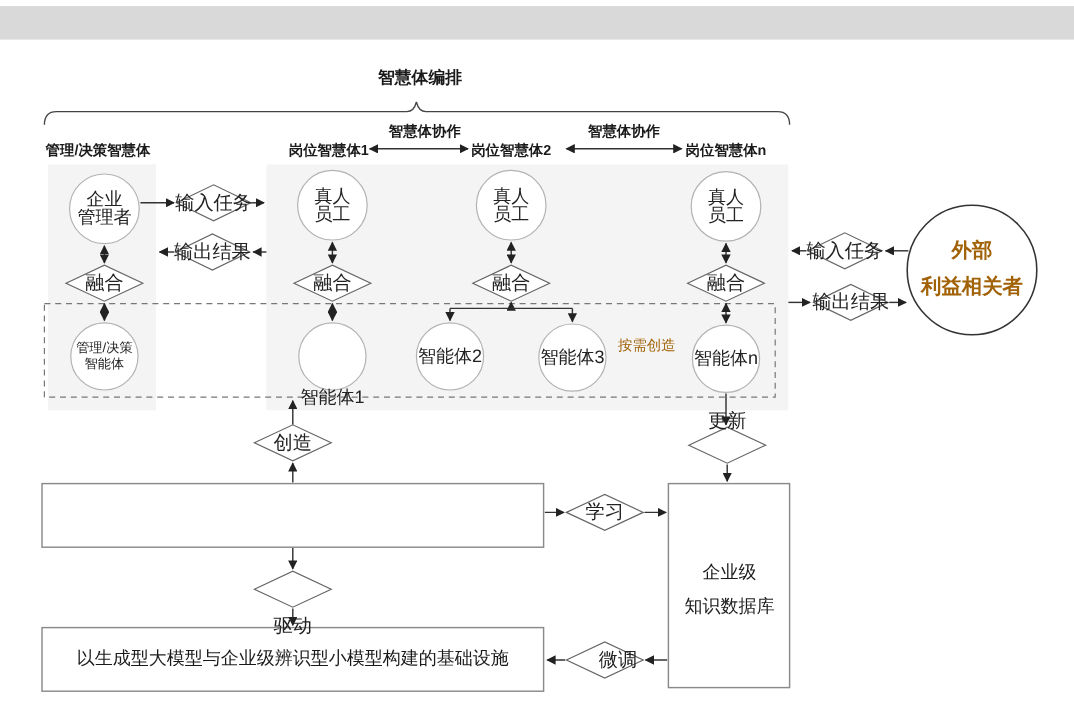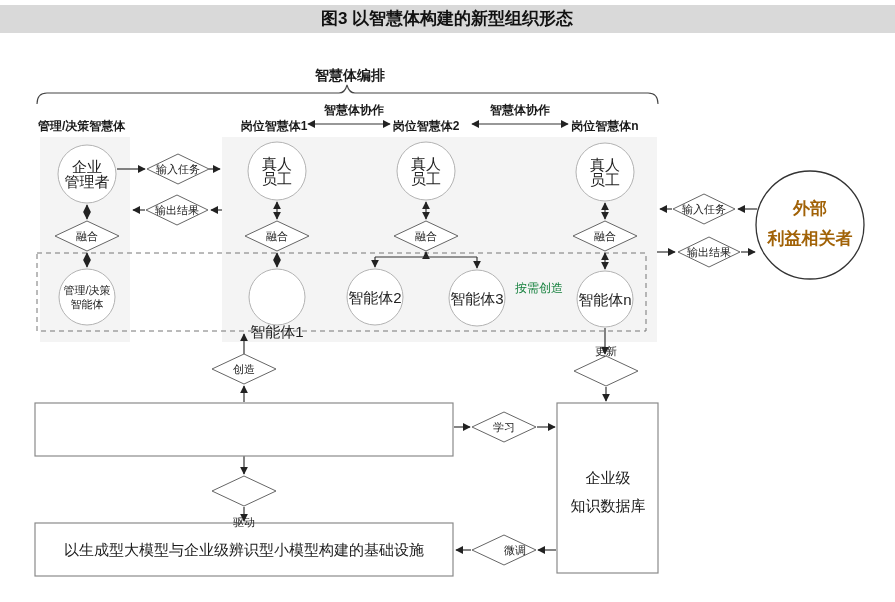--- a/index.html
+++ b/index.html
@@ -15,24 +15,24 @@
   .titlebar{position:absolute;left:0;top:5px;width:895px;height:28px;background:#d9d9d9;}
   .lbl{position:absolute;transform:translate(-50%,-50%);white-space:pre-line;text-align:center;line-height:1.25;}
   .lbl.left{transform:translate(0,-50%);text-align:left;}
   .title-text{font-size:17px;font-weight:bold;color:#111;}
   .orch{font-size:14px;font-weight:bold;}
   .hdr{font-size:12px;font-weight:bold;}
   .collab{font-size:12px;font-weight:bold;}
   .circle-txt{font-size:15px;line-height:15px;color:#222;}
   .circle-txt.small{font-size:11px;line-height:14px;}
   .ext-txt{font-size:17px;font-weight:bold;line-height:30px;color:#a16207;}
-  .dmy{font-size:11px;color:#222;font-family:Liberation Serif, serif;}
+  .dmy{font-size:16px;color:#222;font-family:Liberation Serif, serif;}
   .boxtxt{font-size:15px;color:#1a1a1a;}
   .kbtxt{font-size:15px;line-height:28px;}
-  .note{font-size:12px;color:#15803d;}
+  .note{font-size:12px;color:#a16207;}
   svg{display:block;}
 </style>
 </head>
 <body>
 
 <div class="stage">
 
   <div class="layer panels">
     <div class="titlebar"></div>
     <div class="panel" style="left:40px;top:137px;width:90px;height:205px;"></div>
@@ -127,22 +127,21 @@
     </g>
 
     <g fill="#ffffff" stroke="#8a8a8a" stroke-width="1.2">
       <rect x="35" y="403" width="418" height="53"></rect>
       <rect x="35" y="523" width="418" height="53"></rect>
       <rect x="557" y="403" width="101" height="170"></rect>
     </g>
   </svg>
 
   <div class="layer labels">
-    <span class="lbl title-text" style="left:447px;top:19px;">图3 以智慧体构建的新型组织形态</span>
-    <span class="lbl orch" style="left:350px;top:76px;">智慧体编排</span>
+    <span class="lbl orch" style="left:350px;top:65px;">智慧体编排</span>
 
     <span class="lbl hdr left" style="left:38px;top:126px;">管理/决策智慧体</span>
     <span class="lbl hdr" style="left:274px;top:126px;">岗位智慧体1</span>
     <span class="lbl hdr" style="left:426px;top:126px;">岗位智慧体2</span>
     <span class="lbl hdr" style="left:605px;top:126px;">岗位智慧体n</span>
 
     <span class="lbl collab" style="left:354px;top:110px;">智慧体协作</span>
     <span class="lbl collab" style="left:520px;top:110px;">智慧体协作</span>
 
     <span class="lbl circle-txt" style="left:87px;top:174px;">企业

